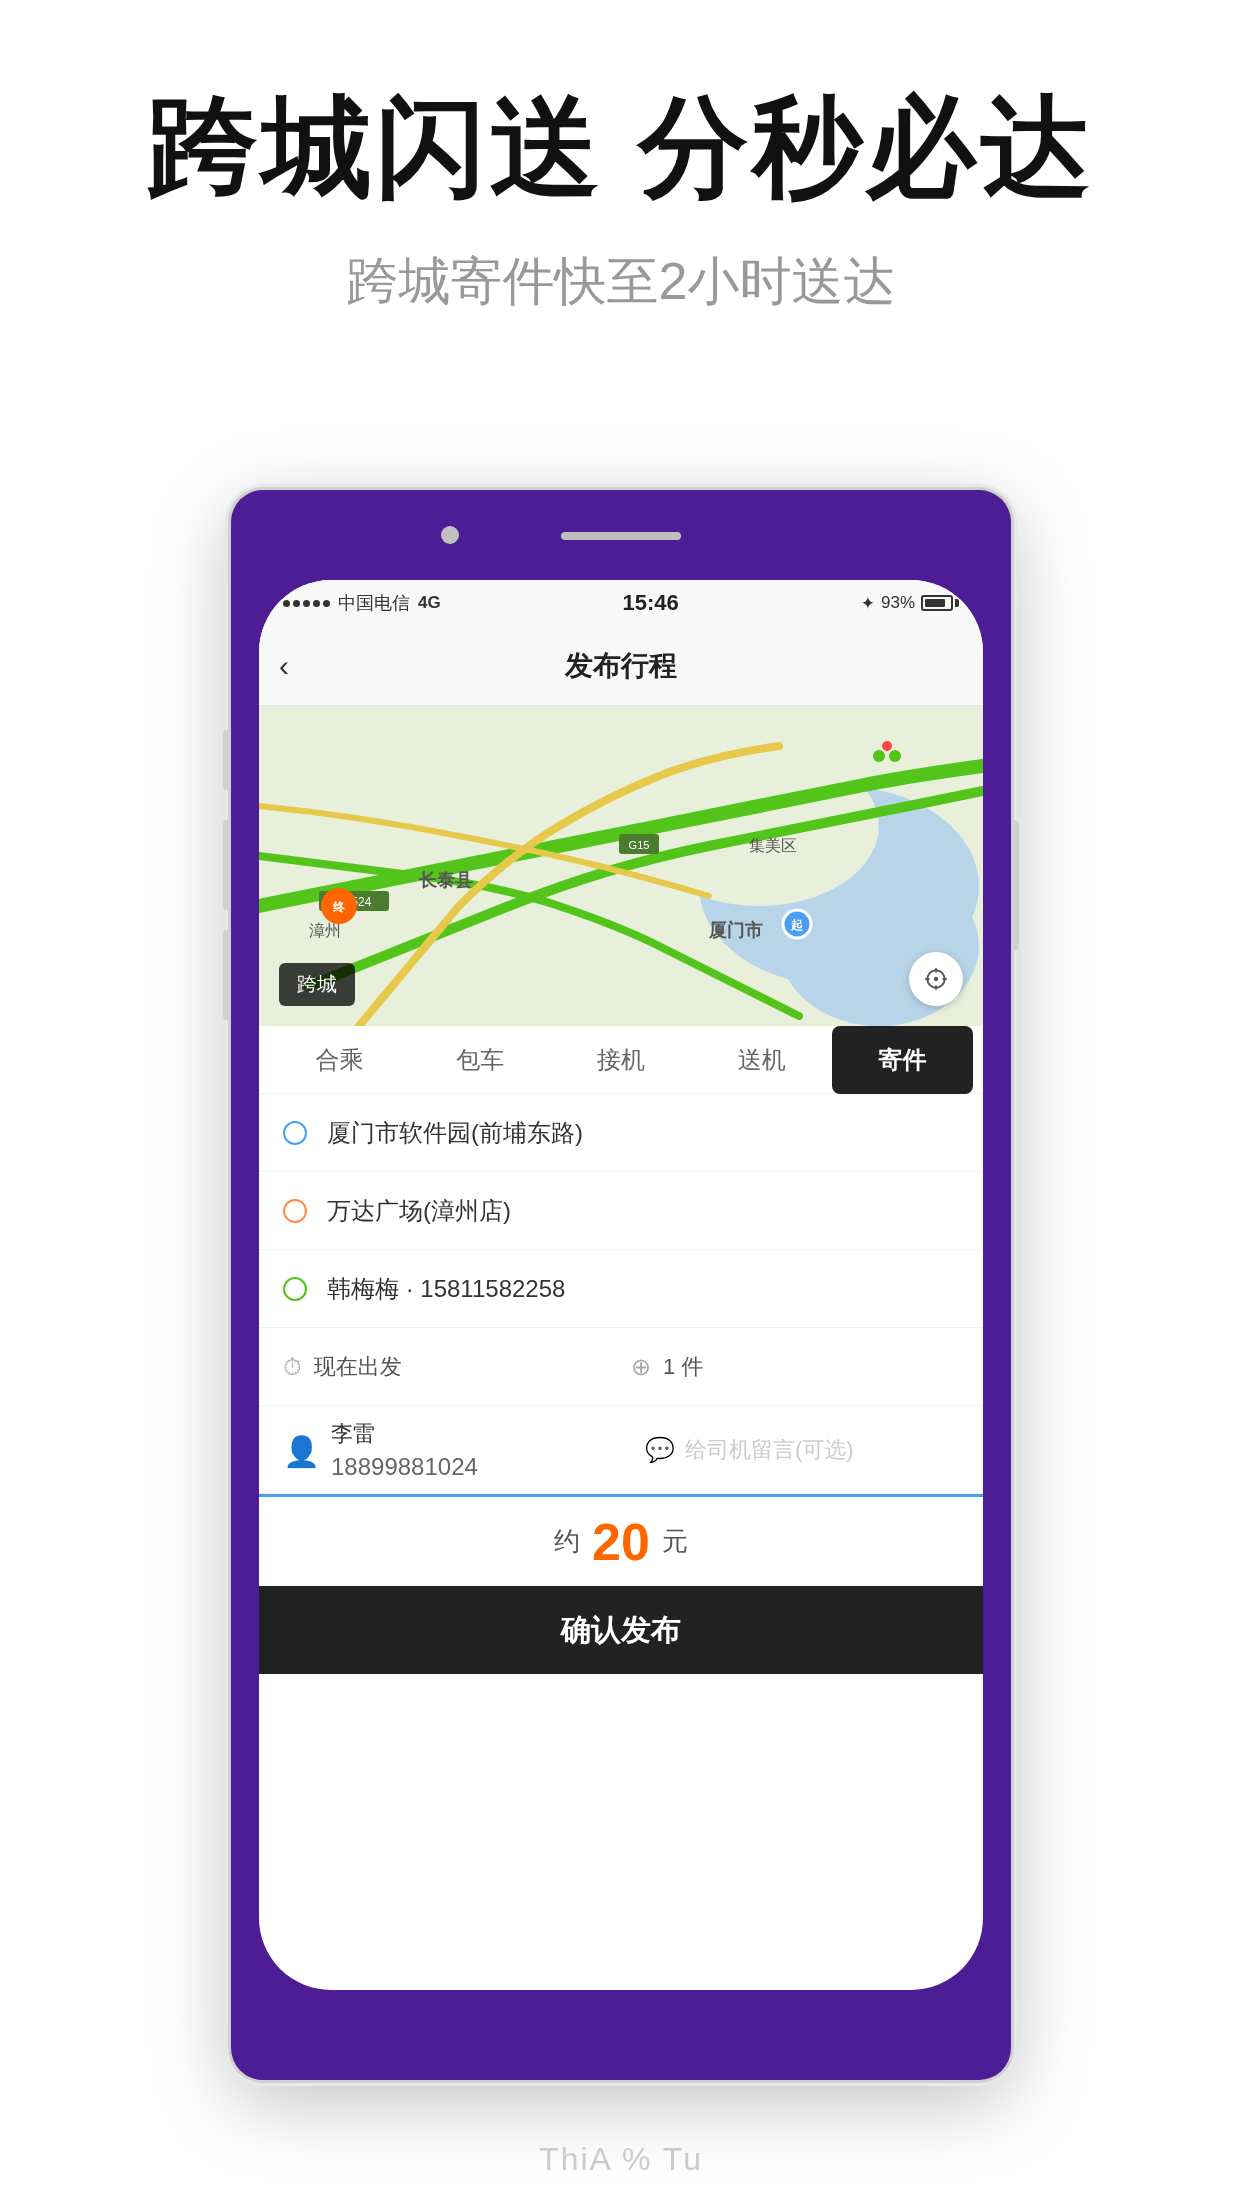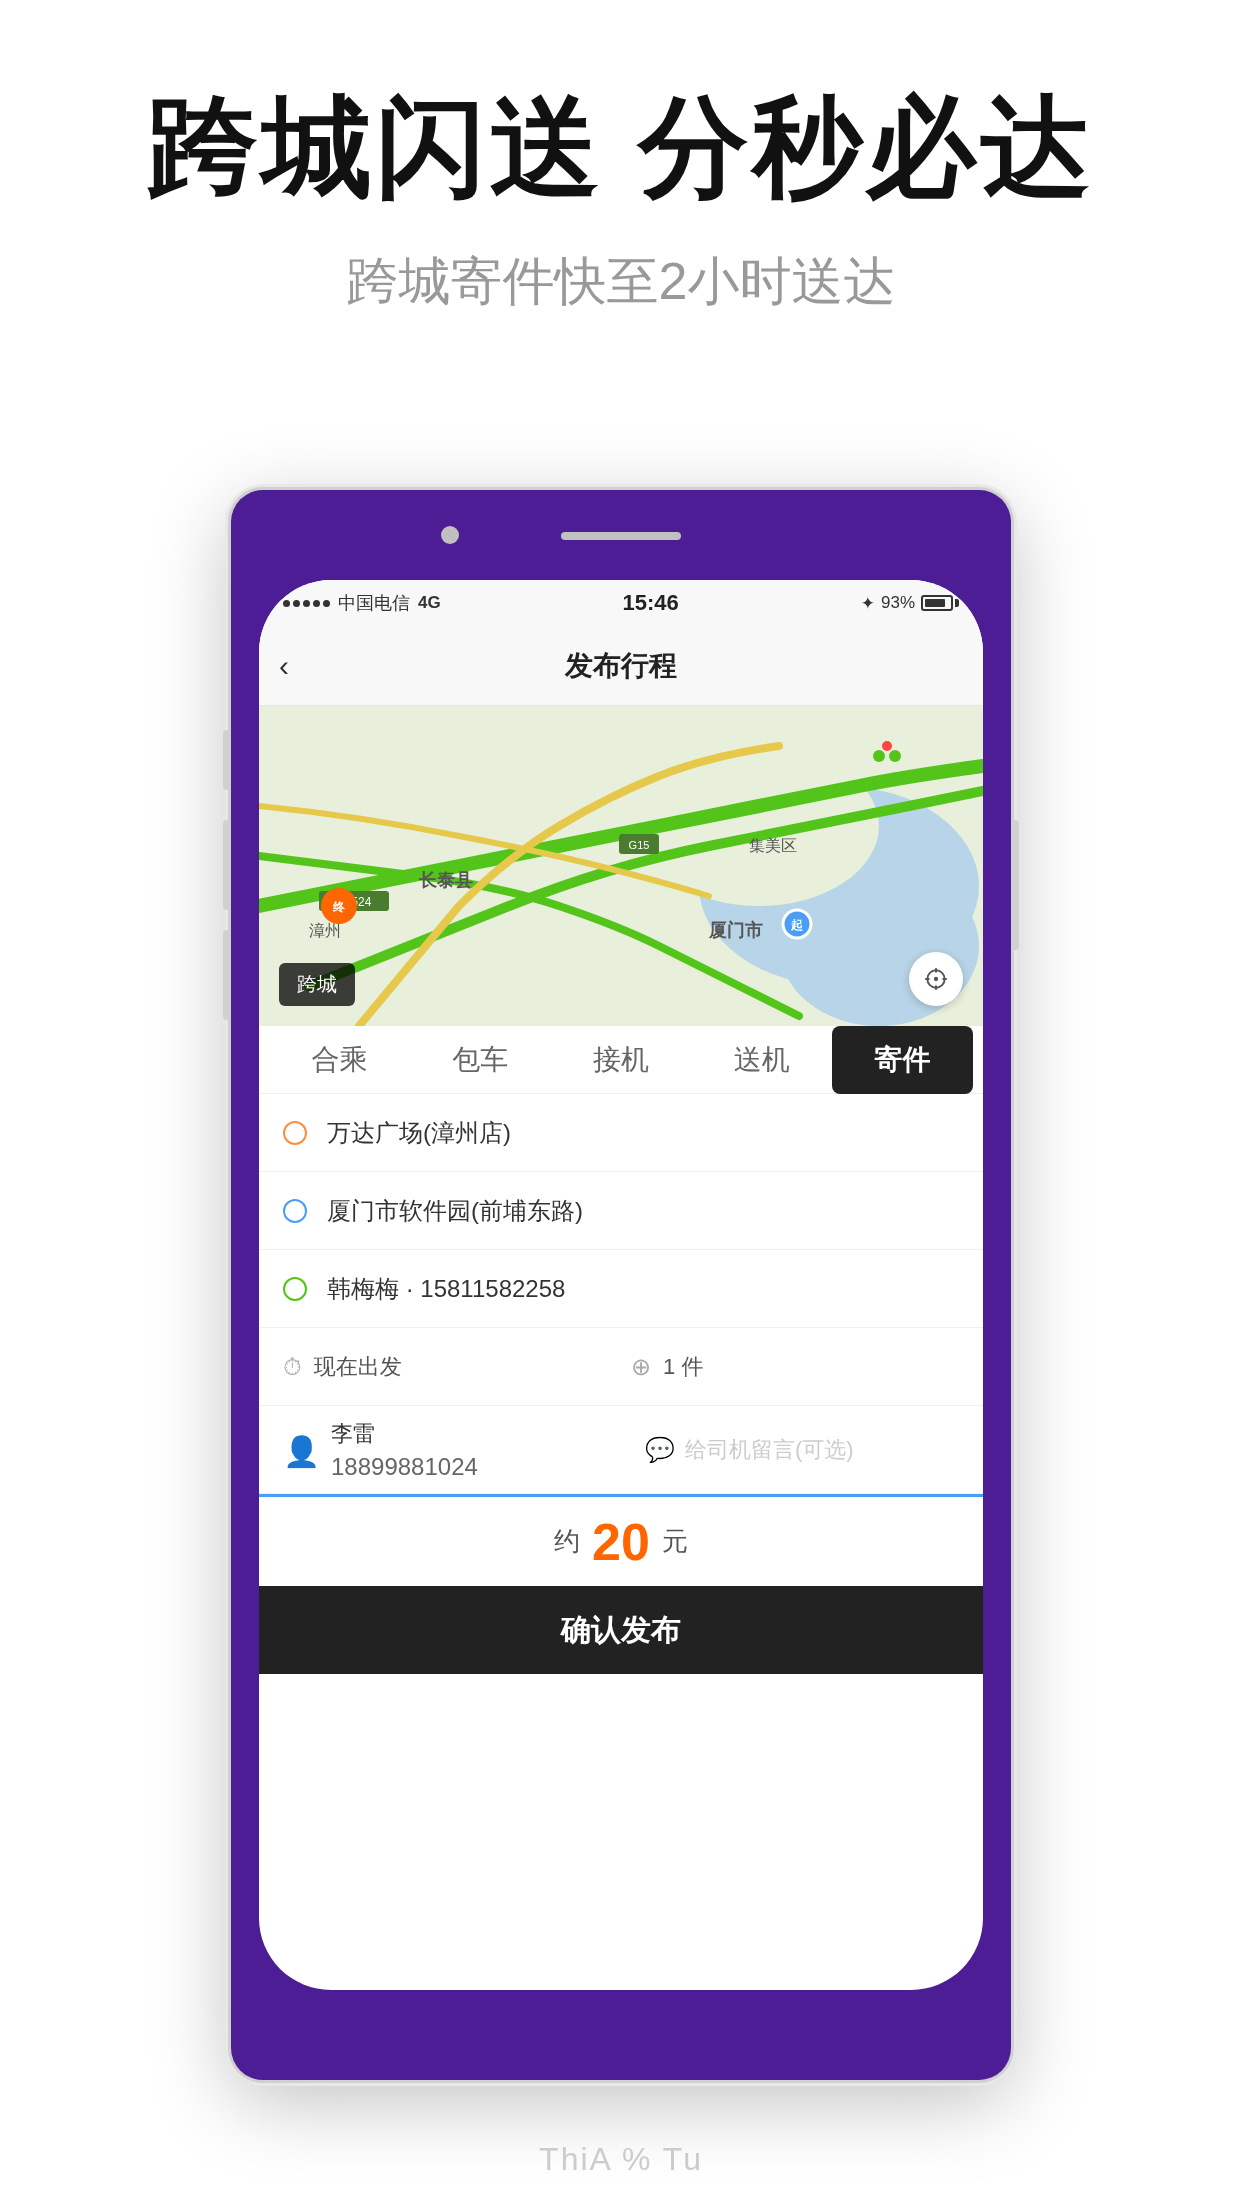--- a/index.html
+++ b/index.html
@@ -270,21 +270,21 @@
       display: flex;
       align-items: center;
       background: #ffffff;
       padding: 0 10px;
       height: 68px;
       border-bottom: 1px solid #eeeeee;
     }
     .tab-item {
       flex: 1;
       text-align: left;
-      font-size: 28px;
+      font-size: 24px;
       color: #666;
       cursor: pointer;
       height: 100%;
       display: flex;
       align-items: center;
       justify-content: center;
     }
     .tab-item.active {
       background: #222;
       color: white;
@@ -546,27 +546,27 @@
         <div class="tab-item">合乘</div>
         <div class="tab-item">包车</div>
         <div class="tab-item">接机</div>
         <div class="tab-item">送机</div>
         <div class="tab-item active">寄件</div>
       </div>
 
       <div class="form-area">
 
         <div class="form-row">
+          <div class="form-icon blue"></div>
+          <div class="form-text">厦门市软件园(前埔东路)</div>
+        </div>
+
+        <div class="form-row">
           <div class="form-icon orange"></div>
           <div class="form-text">万达广场(漳州店)</div>
-        </div>
-
-        <div class="form-row">
-          <div class="form-icon blue"></div>
-          <div class="form-text">厦门市软件园(前埔东路)</div>
         </div>
 
         <div class="form-row">
           <div class="form-icon green"></div>
           <div class="form-text">韩梅梅 · 15811582258</div>
         </div>
 
         <div class="form-row-2col">
           <div class="col-left">
             <span style="color:#aaa; font-size:24px;">⏱</span>

